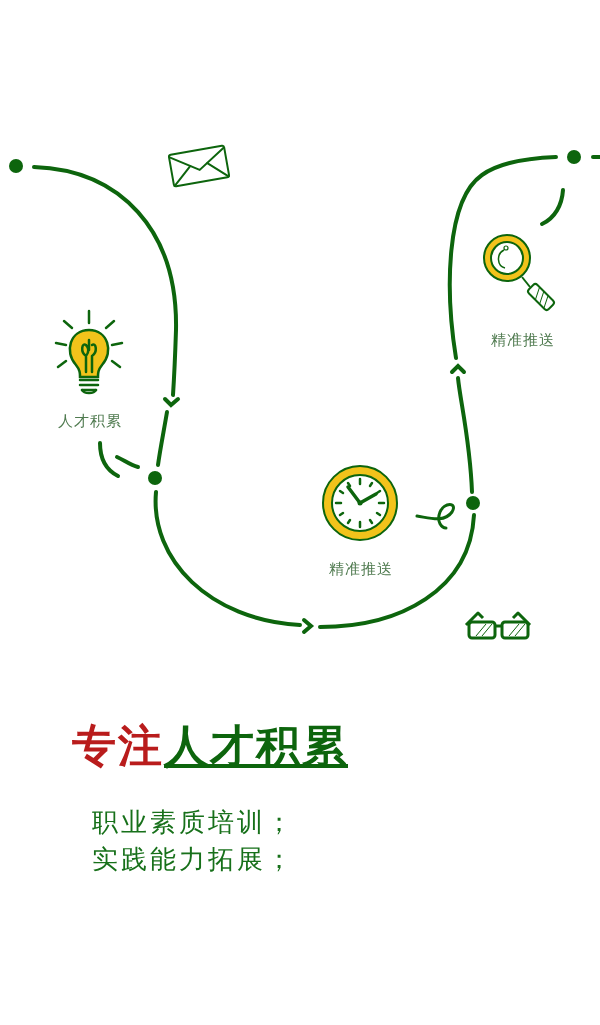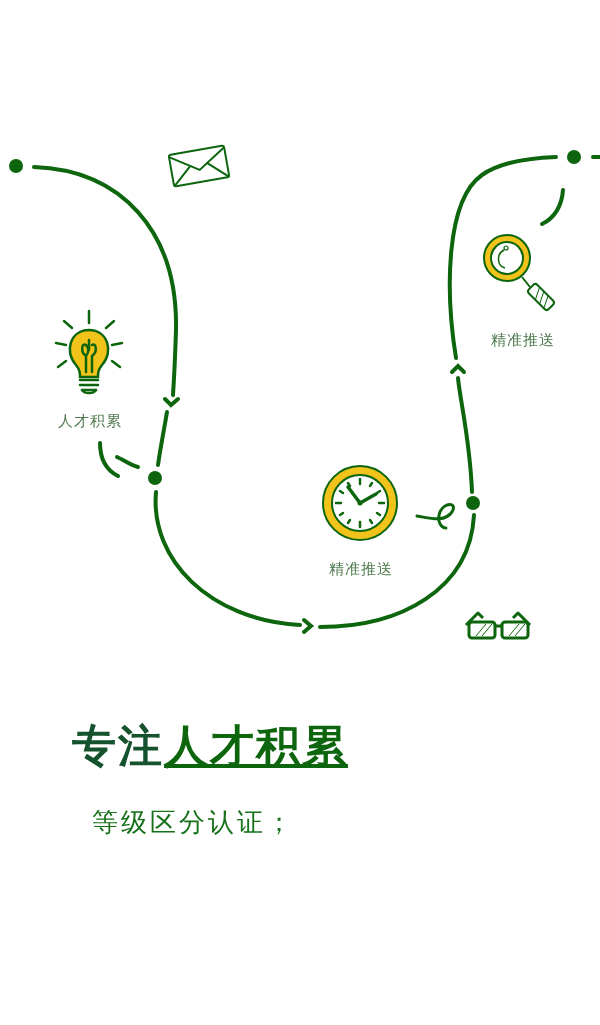--- a/index.html
+++ b/index.html
@@ -1,21 +1,21 @@
 <!DOCTYPE html>
 <html><head>
 <meta charset="utf-8">
 <style>
   html, body { margin: 0; padding: 0; background: #ffffff; }
   body { width: 600px; height: 1025px; position: relative; overflow: hidden;
          font-family: "DejaVu Sans", "Liberation Sans", sans-serif; }
   .illus { position: absolute; left: 0; top: 0; width: 600px; height: 680px; }
   .label { position: absolute; font-size: 15px; color: #4f7a4f; letter-spacing: 1px; }
   .headline { position: absolute; left: 72px; top: 718px; font-size: 44px; font-weight: bold; letter-spacing: 2px; line-height: 56px; }
-  .headline .accent { color: #14532d; }
+  .headline .accent { color: #b91c1c; }
   .headline .main { color: #0d650d; text-decoration: underline; }
   .bullets { position: absolute; left: 92px; top: 804px; font-size: 26px; color: #17701a; line-height: 37px; letter-spacing: 3px; }
   .bullets div { white-space: nowrap; }
 </style>
 </head>
 <body>
 
 <svg class="illus" viewBox="0 0 600 680" xmlns="http://www.w3.org/2000/svg">
   <g fill="none" stroke="#0d650d" stroke-width="4" stroke-linecap="round">
 
@@ -115,14 +115,15 @@
 
 <div class="label" style="left:58px; top:412px;">人才积累</div>
 <div class="label" style="left:329px; top:560px;">精准推送</div>
 <div class="label" style="left:491px; top:331px;text-align:center;">精准推送</div>
 
 <div class="headline">
   <span class="accent">专注</span><span class="main">人才积累</span>
 </div>
 
 <div class="bullets">
-  <div>等级区分认证；</div>
+  <div>职业素质培训；</div>
+  <div>实践能力拓展；</div>
 </div>
 
 </body></html>

